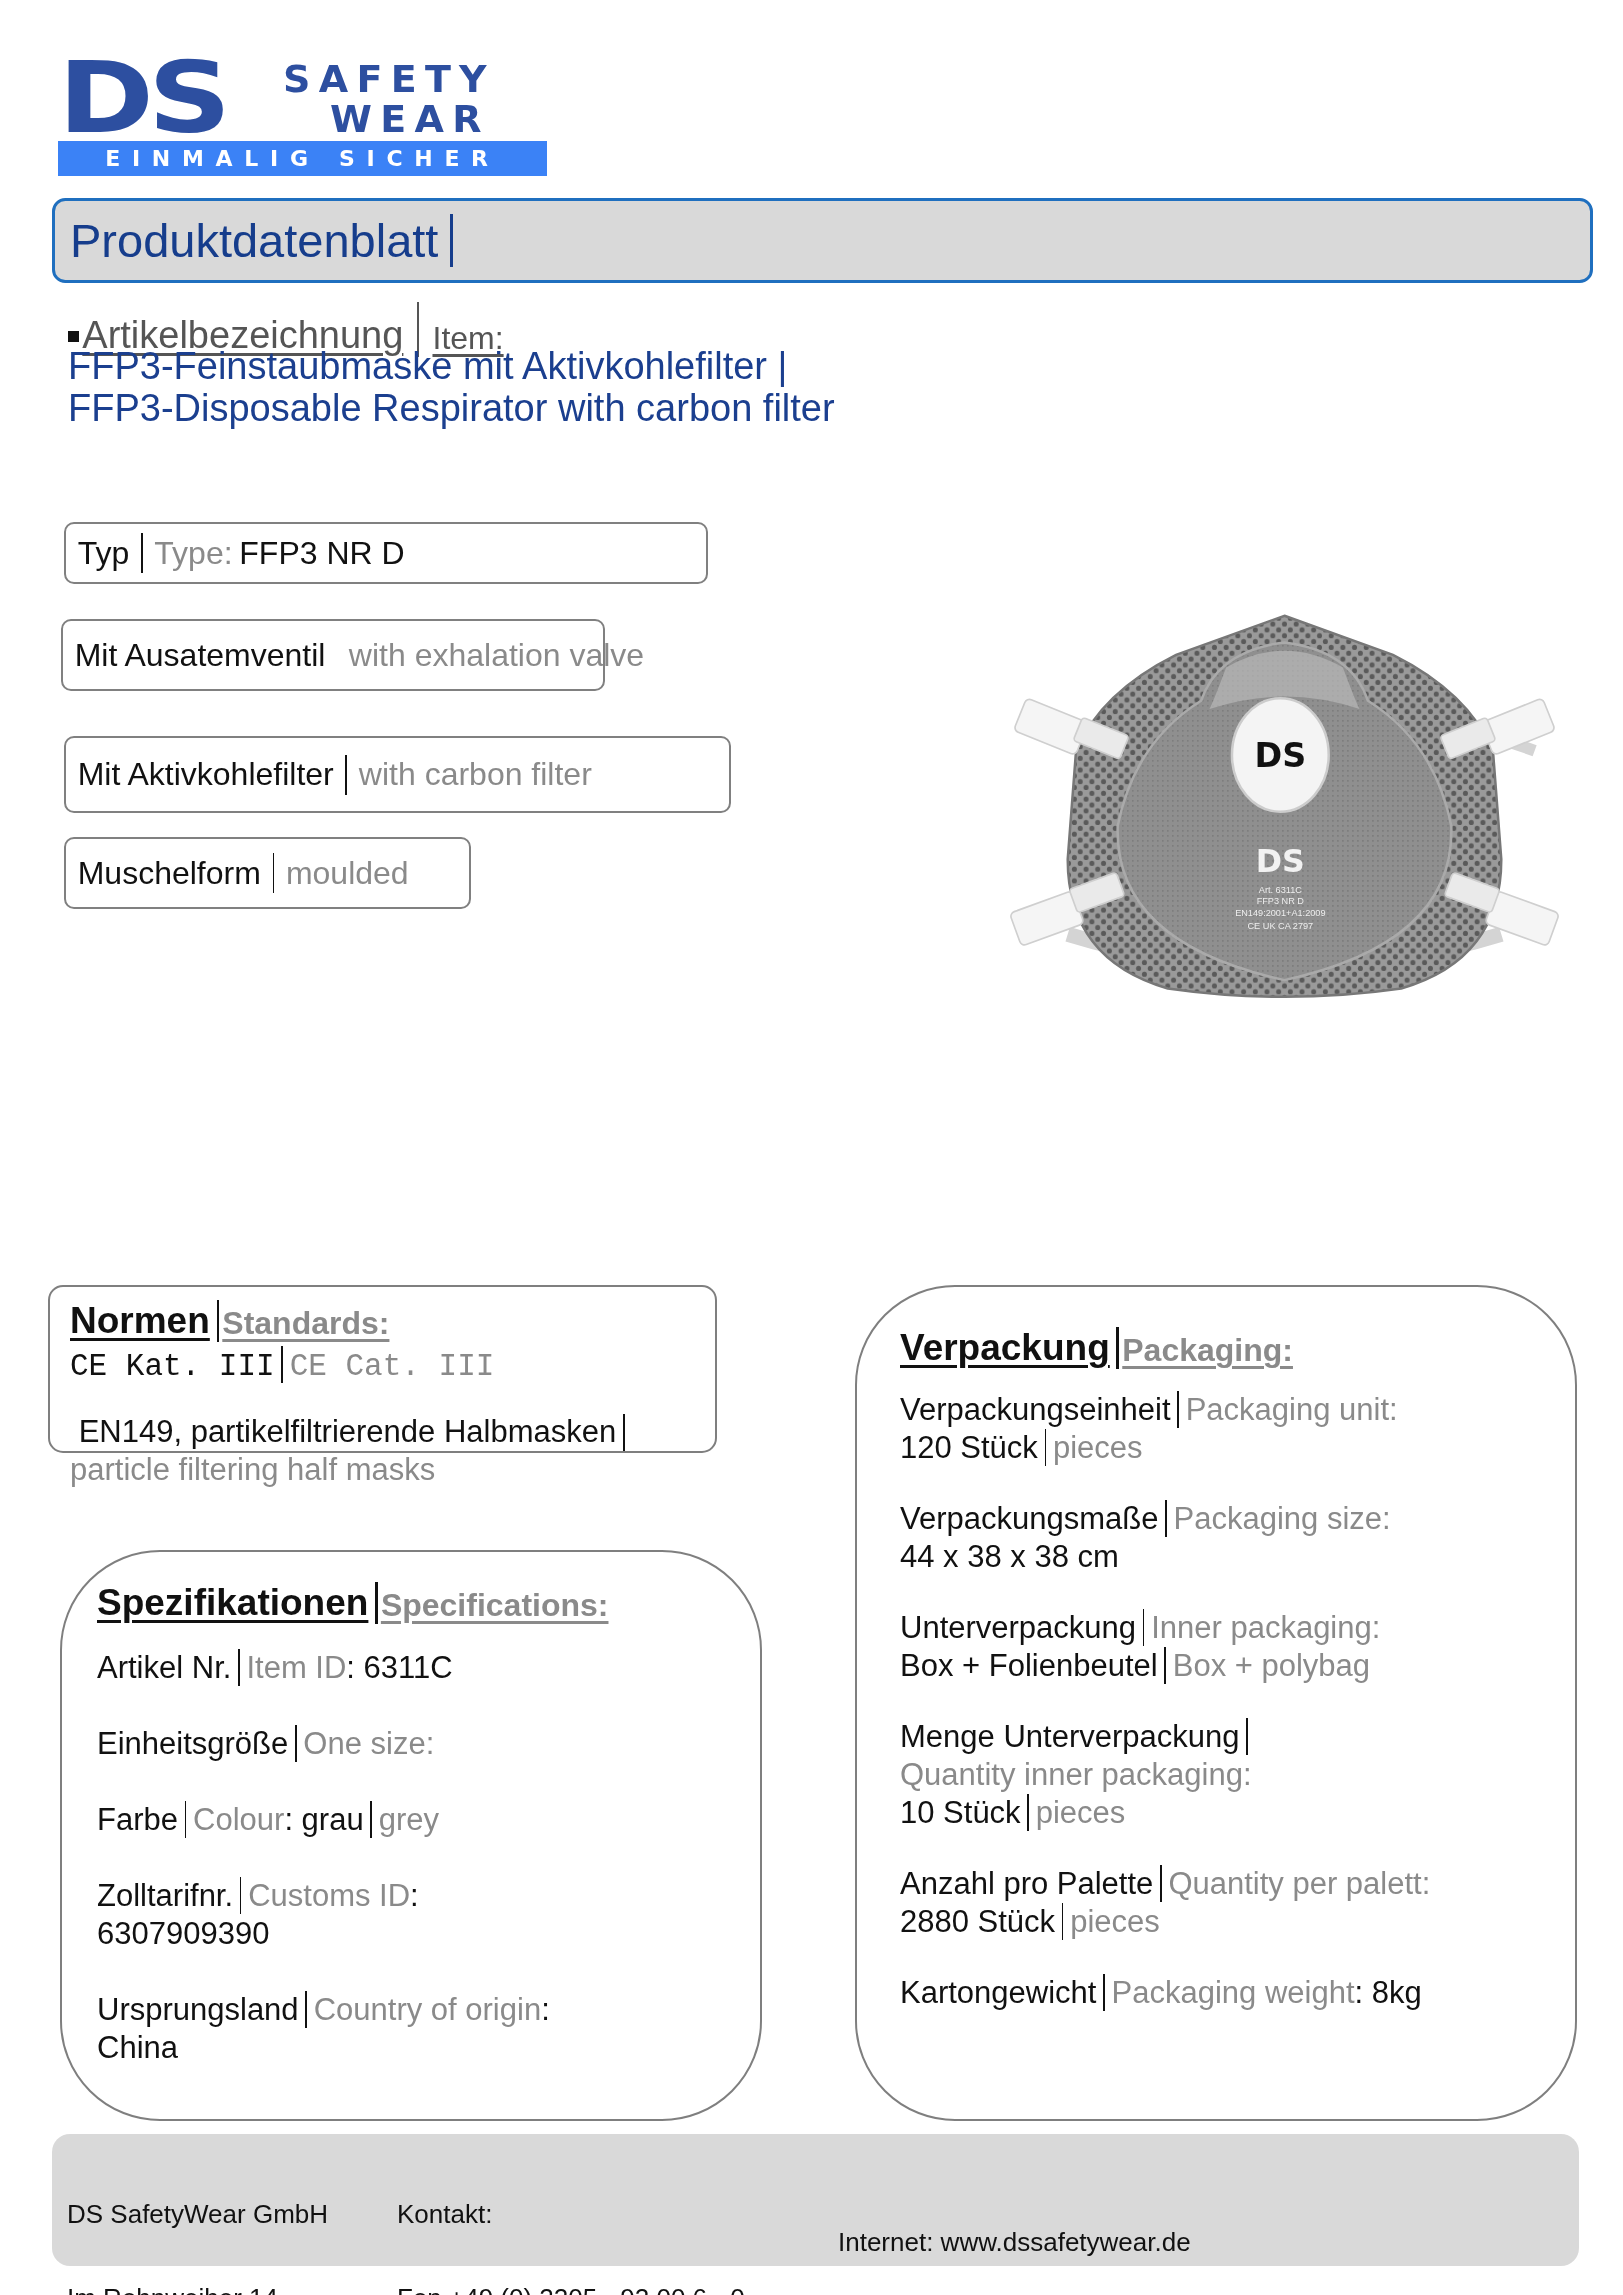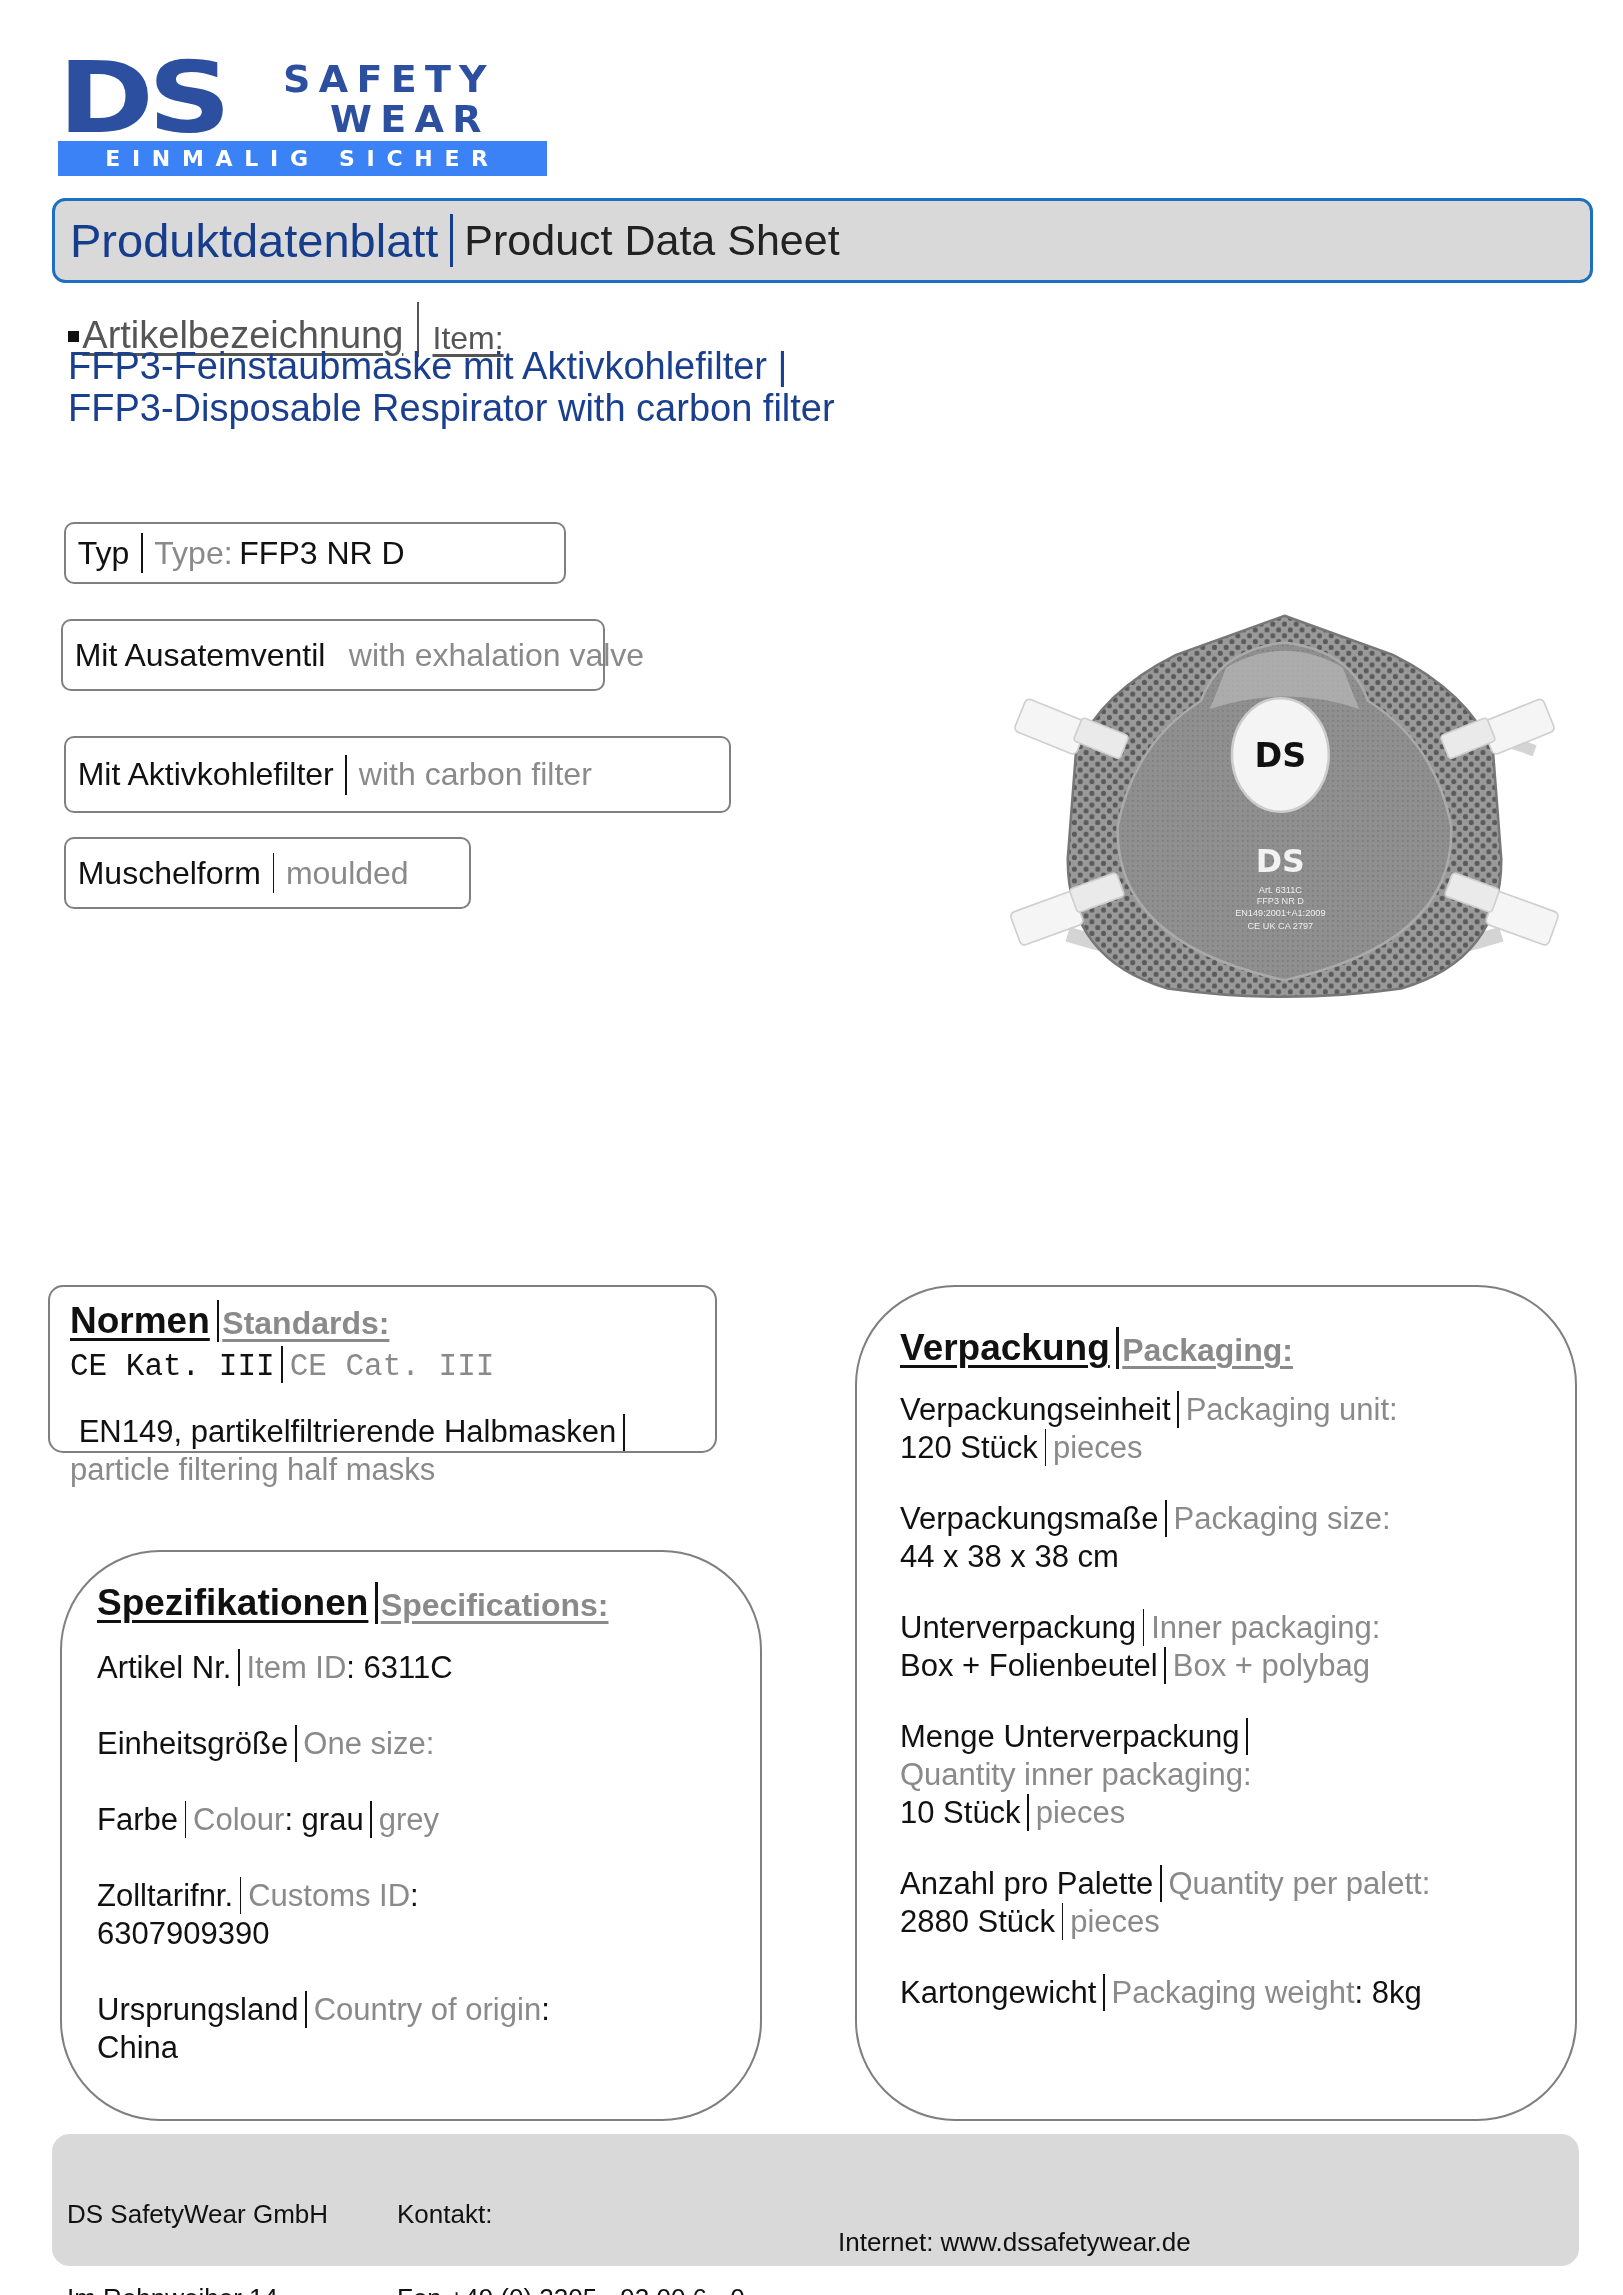--- a/index.html
+++ b/index.html
@@ -36,21 +36,21 @@
   #item-line-1 { top: 345px; }
   #item-line-2 { top: 387px; }
 
   
   .pill { border: 2.5px solid #808080; border-radius: 10px; display: flex; align-items: center; padding-left: 11.7px;
           font-family: "Liberation Sans", sans-serif; font-size: 32px; white-space: nowrap; box-sizing: border-box; }
   .pill .de { color: #111; }
   .pill .sep { width: 1.7px; height: 40px; background: #111; margin: 0 11.7px; }
   .pill .en { color: #8a8a8a; }
   .pill .val { color: #111; margin-left: 6.7px; }
-  #pill-type { left: 64px; top: 522px; width: 502px; height: 62px; }
+  #pill-type { left: 64px; top: 522px; width: 644px; height: 62px; }
   #pill-valve { left: 61px; top: 619px; width: 544px; height: 72px; }
   #pill-carbon { left: 64px; top: 736px; width: 667px; height: 77px; }
   #pill-moulded { left: 64px; top: 837px; width: 407px; height: 72px; }
 
   
   #mask { left: 1001px; top: 609px; width: 567px; height: 392px; }
 
   
   .box { border: 2.5px solid #7f7f7f; background: #fff; box-sizing: border-box; font-family: "Liberation Sans", sans-serif; }
   #standards-box { left: 48px; top: 1285px; width: 669px; height: 168px; border-radius: 15px; padding: 13.3px 0 0 20px; }
@@ -90,21 +90,20 @@
 <div id="logo" class="abs">
   <div class="ds">DS</div>
   <div class="sw1">SAFETY</div>
   <div class="sw2">WEAR</div>
   <div class="bar">EINMALIG SICHER</div>
 </div>
 
 <div id="title-bar" class="abs">
   <span class="de">Produktdatenblatt</span>
   <span class="sep"></span>
-  <span class="en">Product Data Sheet</span>
 </div>
 
 <div id="item-head" class="abs">
   <span class="bullet"></span>
   <span class="de">Artikelbezeichnung</span>
   <span class="sep"></span>
   <span class="en">Item:</span>
 </div>
 <div id="item-line-1" class="abs item-line">FFP3-Feinstaubmaske mit Aktivkohlefilter |</div>
 <div id="item-line-2" class="abs item-line">FFP3-Disposable Respirator with carbon filter</div>

